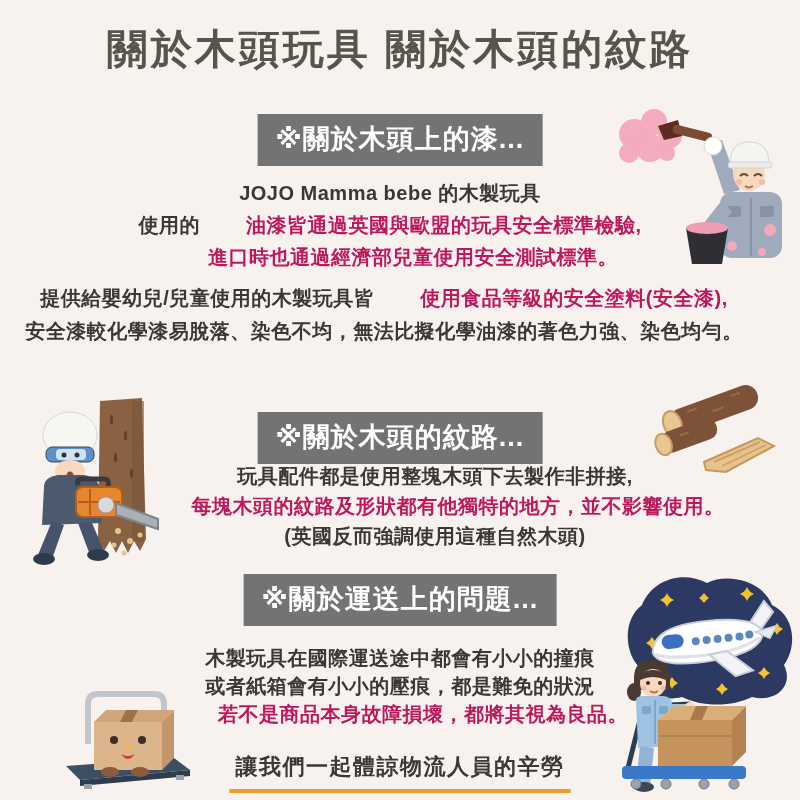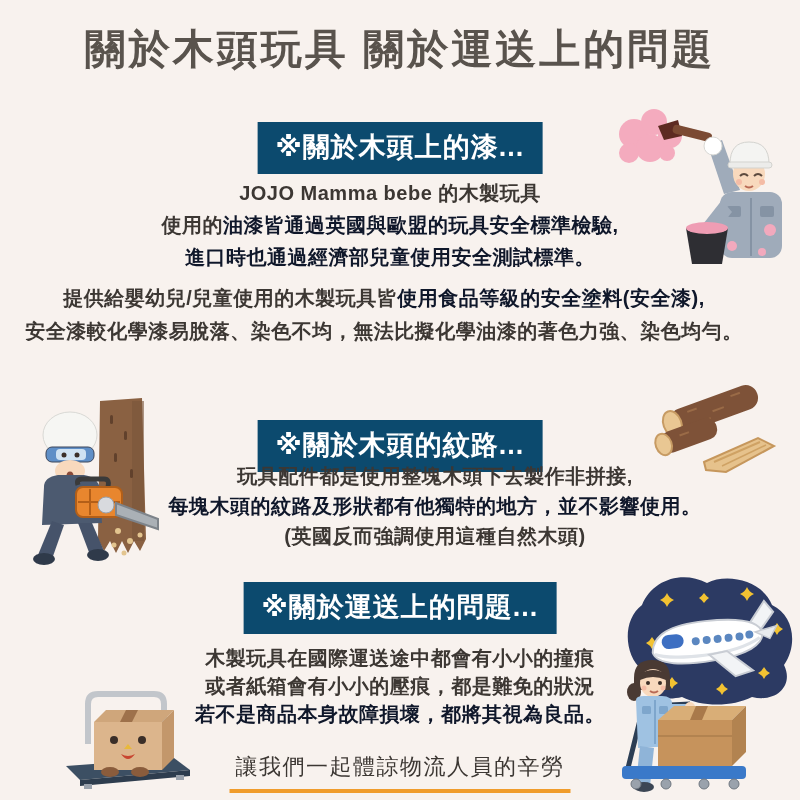--- a/index.html
+++ b/index.html
@@ -16,65 +16,64 @@
   }
   .page-title{
     position:absolute;top:22px;left:0;width:800px;
     text-align:center;
     font-size:41px;font-weight:700;letter-spacing:3px;
     color:#59534d;
     white-space:nowrap;
   }
   .banner{
     position:absolute;left:50%;transform:translateX(-50%);
-    background:#0c4a6e;color:#ffffff;
+    background:#737373;color:#ffffff;
     font-size:27px;font-weight:700;letter-spacing:1px;
     padding:7px 18px 9px 18px;
     white-space:nowrap;
-    margin-top:8px;
   }
   #banner-paint{top:114px;}
   #banner-grain{top:412px;}
   #banner-shipping{top:574px;text-align:center;}
   .paragraph{
     position:absolute;
     text-align:center;
     font-weight:700;
     font-size:20px;
     color:#3c3733;
     letter-spacing:0.5px;
   }
   .paragraph .line{white-space:nowrap;}
   #para-paint-1{top:177px;left:60px;width:660px;line-height:32px;}
   #para-paint-2{top:282px;left:0px;width:768px;line-height:33px;}
   #para-grain-1{top:461px;left:95px;width:680px;line-height:30px;}
   #para-shipping-1{top:644px;left:100px;width:600px;line-height:28px;}
   .seg-dark{color:#3c3733;}
-  .seg-red{color:#0f172a;}
+  .seg-red{color:#be185d;padding-left:46px;}
   .footer-note{
     position:absolute;top:752px;left:50%;transform:translateX(-50%);
-    font-size:22px;font-weight:400;letter-spacing:1.5px;
+    font-size:22px;font-weight:700;letter-spacing:1.5px;
     color:#3c3733;white-space:nowrap;
     padding:0 6px 7px 6px;
     border-bottom:4px solid #f09c2c;
   }
   .illus{position:absolute;}
   #illus-painter{left:612px;top:106px;width:186px;height:166px;}
   #illus-lumberjack{left:18px;top:395px;width:150px;height:177px;}
   #illus-logs{left:640px;top:380px;width:150px;height:95px;}
   #illus-nightsky{left:612px;top:565px;width:186px;height:142px;}
   #illus-delivery{left:592px;top:648px;width:160px;height:146px;}
   #illus-boxchar{left:58px;top:678px;width:140px;height:112px;}
 </style>
 </head>
 <body>
 
 <div id="canvas">
 
-  <div class="page-title">關於木頭玩具 關於運送上的問題</div>
+  <div class="page-title">關於木頭玩具 關於木頭的紋路</div>
 
   <div class="banner" id="banner-paint">※關於木頭上的漆...</div>
   <div class="paragraph" id="para-paint-1">
       <div class="line"><span class="seg-dark">JOJO Mamma bebe 的木製玩具</span></div>
       <div class="line"><span class="seg-dark">使用的</span><span class="seg-red">油漆皆通過英國與歐盟的玩具安全標準檢驗,</span></div>
       <div class="line"><span class="seg-red">進口時也通過經濟部兒童使用安全測試標準。</span></div>
     </div>
   <div class="paragraph" id="para-paint-2">
       <div class="line"><span class="seg-dark">提供給嬰幼兒/兒童使用的木製玩具皆</span><span class="seg-red">使用食品等級的安全塗料(安全漆),</span></div>
       <div class="line"><span class="seg-dark">安全漆較化學漆易脫落、染色不均，無法比擬化學油漆的著色力強、染色均勻。</span></div>

